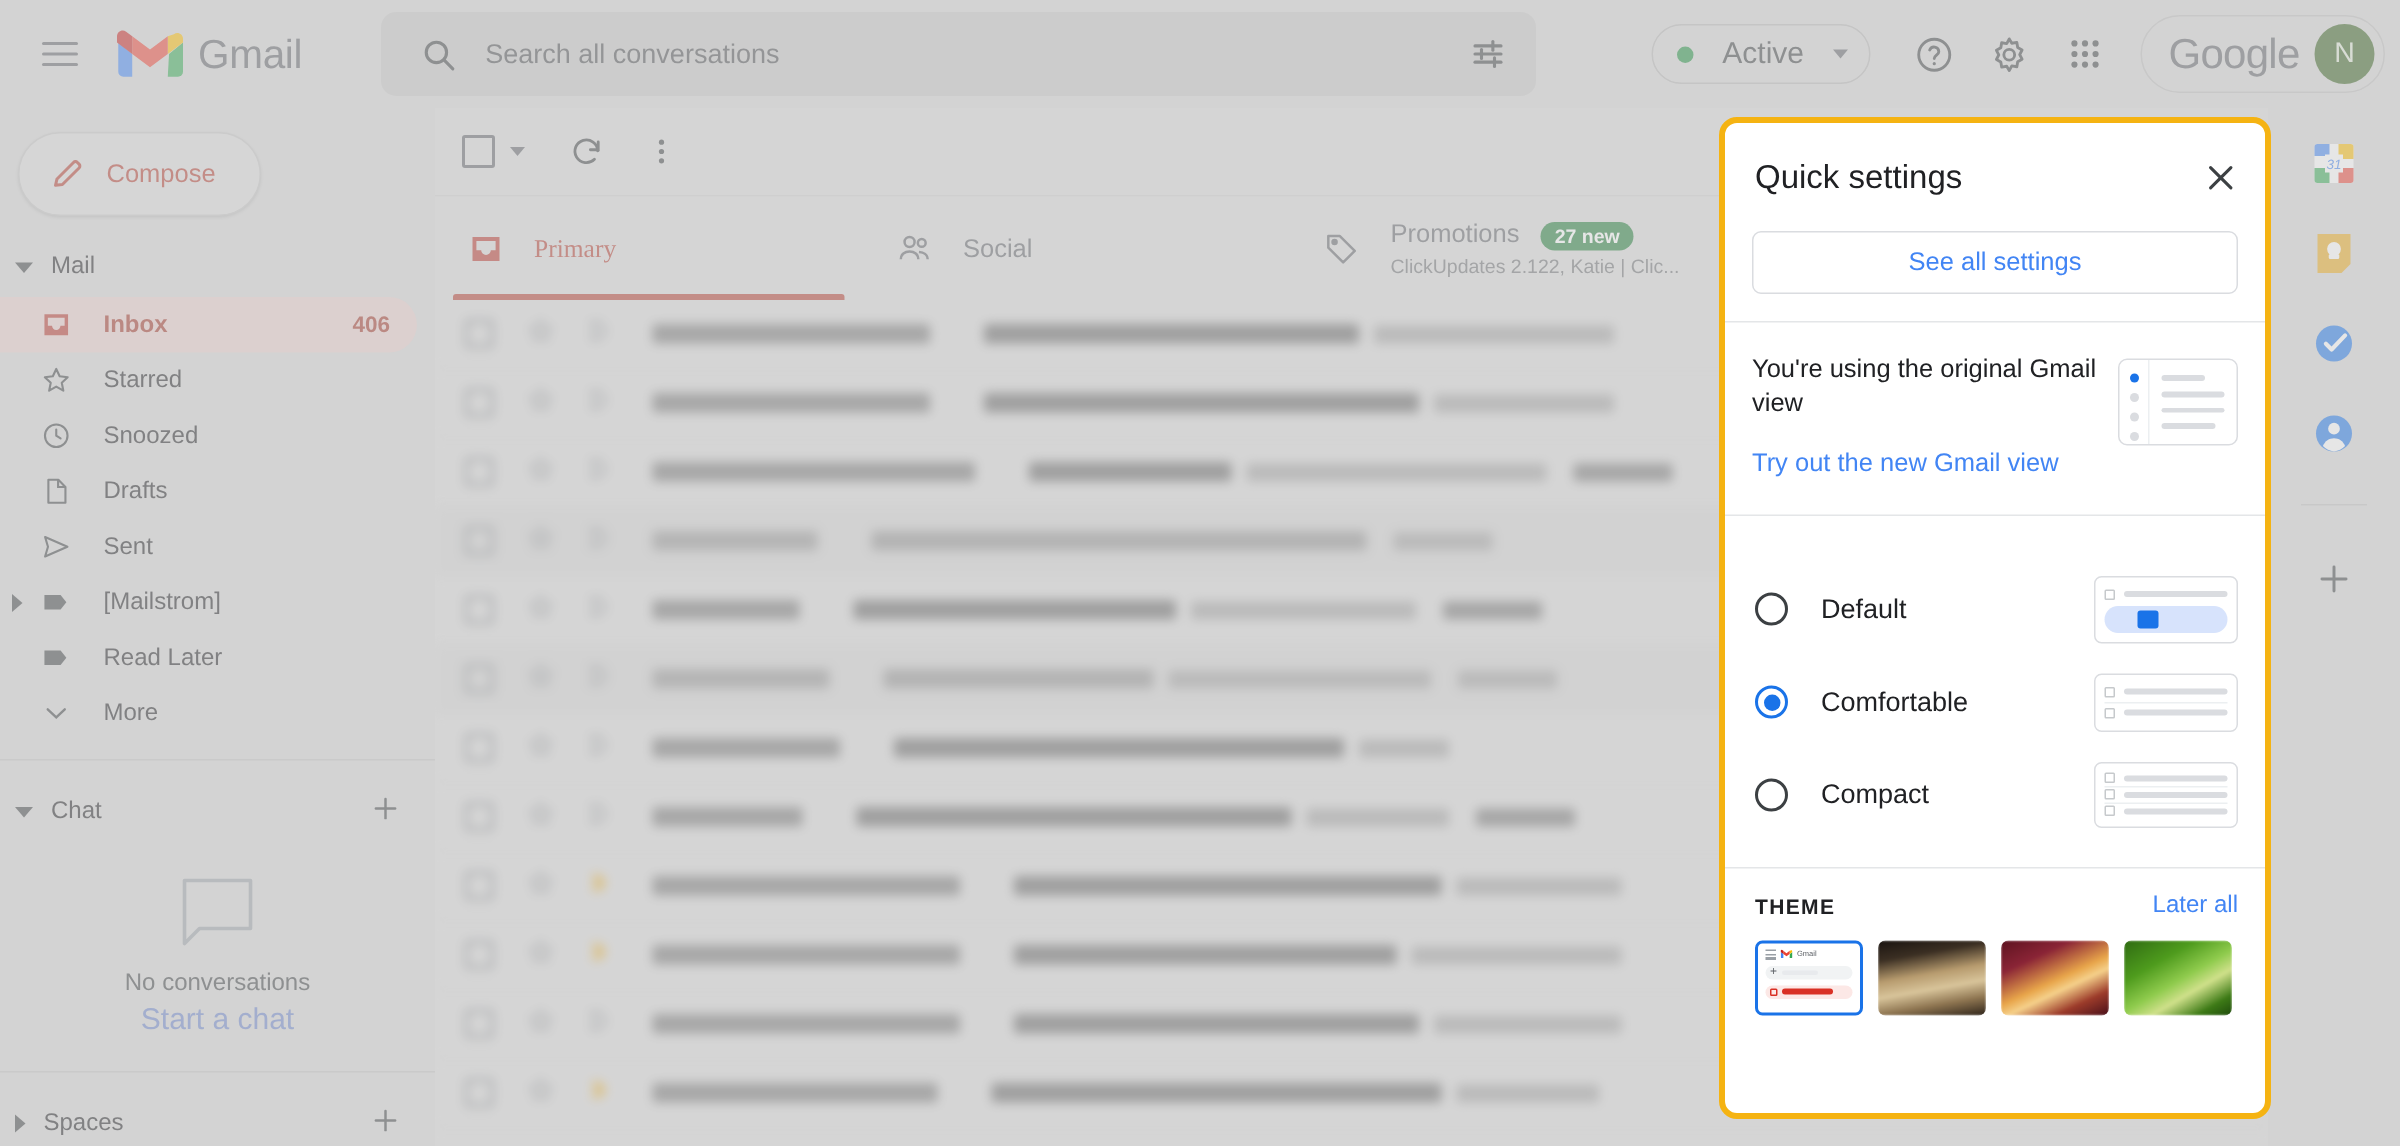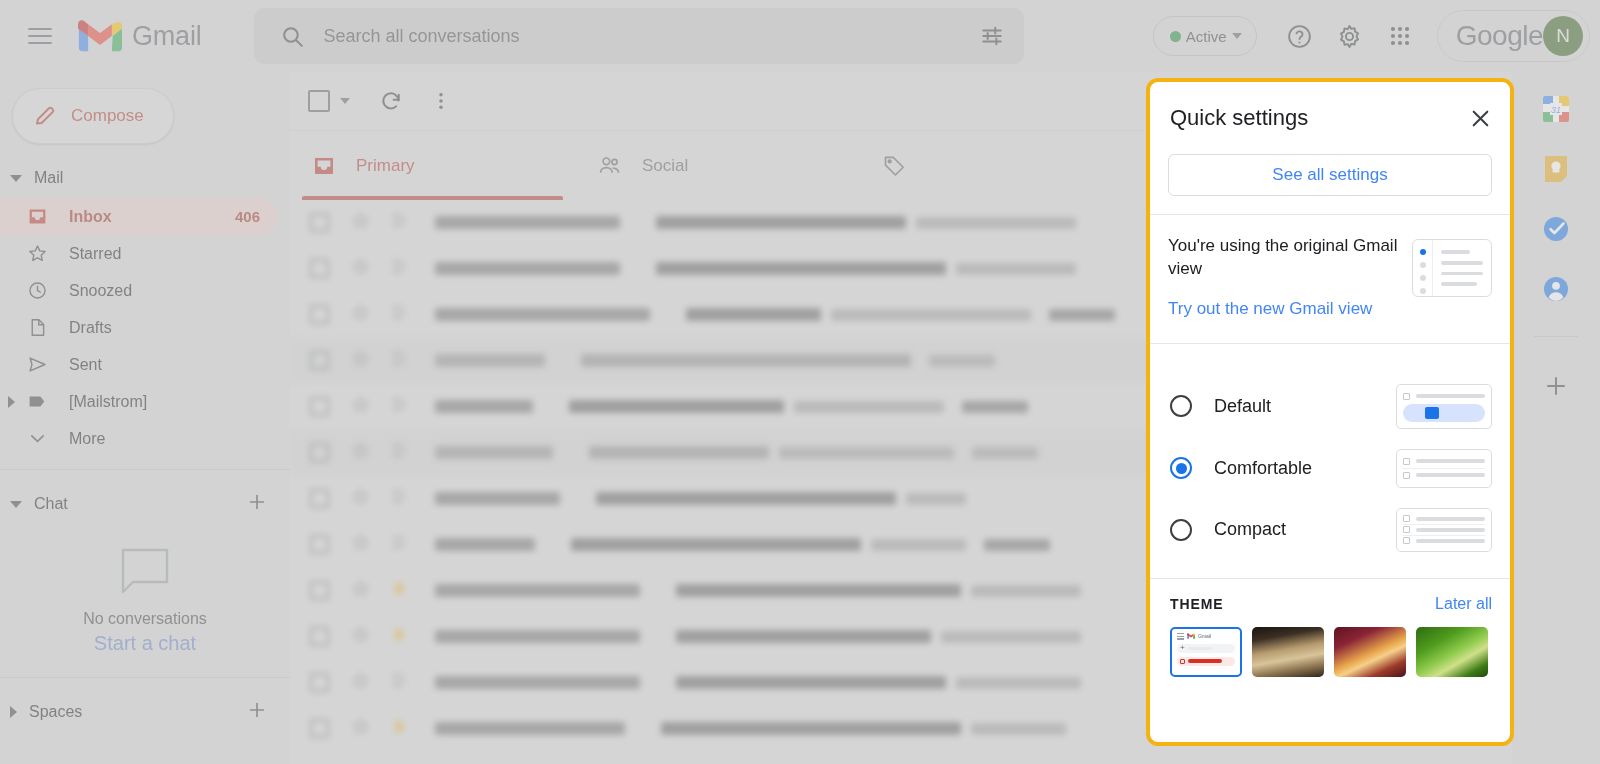--- a/index.html
+++ b/index.html
@@ -55,31 +55,31 @@
   .search-input {
     flex: 1 1 auto; border: none; outline: none; background: transparent;
     font-size: 18px; color: #3c4043; padding-left: 10px;
     font-family: "Liberation Sans", sans-serif;
   }
   .search-input::placeholder { color: #4a4d50; opacity: 1; }
   .tune-btn { width: 44px; height: 44px; border-radius: 50%; display: flex; align-items: center; justify-content: center; cursor: pointer; }
 
   .hdr-right { margin-left: auto; display: flex; align-items: center; gap: 4px; padding-right: 10px; }
   .active-chip {
-    display: flex; align-items: center; gap: 5px;
+    display: flex; align-items: center; gap: 19px;
     height: 40px; padding: 0 14px 0 16px;
     border: 1px solid #b5b5b5; border-radius: 20px;
-    font-size: 15px; color: #3c4043; cursor: pointer;
+    font-size: 20px; color: #3c4043; cursor: pointer;
     background: transparent; margin-right: 16px; text-align: right;
   }
   .active-dot { width: 11px; height: 11px; border-radius: 50%; background: #1e8e3e; }
   .caret-dn { width: 0; height: 0; border-left: 5px solid transparent; border-right: 5px solid transparent; border-top: 6px solid #5f6368; }
   .icon-btn { width: 46px; height: 46px; border-radius: 50%; display: flex; align-items: center; justify-content: center; cursor: pointer; }
   .google-pill {
-    display: flex; align-items: center; gap: 0;
+    display: flex; align-items: center; gap: 10px;
     height: 52px; padding: 0 6px 0 18px; margin-left: 10px;
     border: 1px solid #bdbdbd; border-radius: 26px; cursor: pointer;
   }
   .google-word { font-size: 28px; color: #5f6368; letter-spacing: -0.5px; }
   .avatar {
     width: 40px; height: 40px; border-radius: 50%;
     background: #37611f; color: #dfe9d8;
     display: flex; align-items: center; justify-content: center;
     font-size: 19px;
   }
@@ -143,21 +143,21 @@
   .pager { margin-left: auto; display: flex; align-items: center; gap: 4px; padding-right: 6px; }
   .pager-txt { font-size: 15px; color: #3c4043; margin-right: 14px; }
   .pager-arrow { width: 42px; height: 42px; border-radius: 50%; display: flex; align-items: center; justify-content: center; cursor: pointer; }
 
   .tabsrow { display: flex; height: 70px; border-top: 1px solid #cdcdcd; }
   .tab {
     display: flex; align-items: center; gap: 20px;
     width: 285px; padding-left: 22px; cursor: pointer; position: relative;
   }
   .tab .tab-label { font-size: 17px; color: #5f6368; }
-  .tab.sel .tab-label { color: #b23a2e; }
+  .tab.sel .tab-label { color: #b23a2e; font-family: Liberation Serif, serif; }
   .tab.sel::after { content: ""; position: absolute; left: 12px; right: 12px; bottom: 0; height: 4px; background: #b23a2e; border-radius: 2px 2px 0 0; }
   .tab-sub { font-size: 13px; color: #6d7073; margin-top: 3px; }
   .badge-new { display: inline-block; background: #1e7a36; color: #fff; font-size: 13px; font-weight: bold; border-radius: 10px; padding: 2px 9px; margin-left: 10px; vertical-align: middle; }
 
   .rows { }
   .mrow {
     display: flex; align-items: center; height: 46px;
     border-bottom: 1px solid #cfcfcf; padding-left: 20px;
     filter: blur(3.4px); opacity: .92;
   }
@@ -402,20 +402,28 @@
     <div class="nav-item">
       <span class="sub-tri tri-rt"></span>
       <span class="nv-ico">
         <svg width="21" height="21" viewBox="0 0 24 24" fill="#3c4043">
             <path d="M3 6.4h12.3l4.4 5.6-4.4 5.6H3z"></path>
           </svg>
       </span>
       <span class="nv-lbl">[Mailstrom]</span>
     </div>
 
+    <div class="nav-item">
+      <span class="nv-ico">
+        <svg width="21" height="21" viewBox="0 0 24 24" fill="#3c4043">
+            <path d="M3 6.4h12.3l4.4 5.6-4.4 5.6H3z"></path>
+          </svg>
+      </span>
+      <span class="nv-lbl">Read Later</span>
+    </div>
 
     <div class="nav-item">
       <span class="nv-ico">
         <svg width="21" height="21" viewBox="0 0 24 24" fill="none" stroke="#3c4043" stroke-width="1.8" stroke-linecap="round">
             <path d="M5.5 9l6.5 6.2L18.5 9"></path>
           </svg>
       </span>
       <span class="nv-lbl">More</span>
     </div>
 
@@ -502,20 +510,27 @@
           <circle cx="16.8" cy="8.6" r="2.5"></circle>
             <path d="M15 14.4c3 .2 5.6 1.7 5.6 4.6"></path>
         </svg>
         <span class="tab-label">Social</span>
       </div>
       <div class="tab">
         <svg width="25" height="25" viewBox="0 0 24 24" fill="none" stroke="#5f6368" stroke-width="1.6">
           <path d="M3.4 11.6V4.2h7.4l9.5 9.5-7.4 7.4z" stroke-linejoin="round"></path>
             <circle cx="7.4" cy="8" r="1.3" fill="#5f6368"></circle>
         </svg>
+        <div>
+          <div>
+            <span class="tab-label">Promotions</span>
+            <span class="badge-new">27 new</span>
+          </div>
+          <div class="tab-sub">ClickUpdates 2.122, Katie | Clic...</div>
+        </div>
       </div>
     </div>
 
     <div class="rows">
 
       <div class="mrow">
           <span class="cb"></span>
           <span class="star"><svg width="19" height="19" viewBox="0 0 24 24" fill="none" stroke="#70757a" stroke-width="1.6">
               <path d="M12 3.4l2.6 5.6 6.1.7-4.5 4.2 1.2 6-5.4-3-5.4 3 1.2-6-4.5-4.2 6.1-.7z"></path>
             </svg></span>

